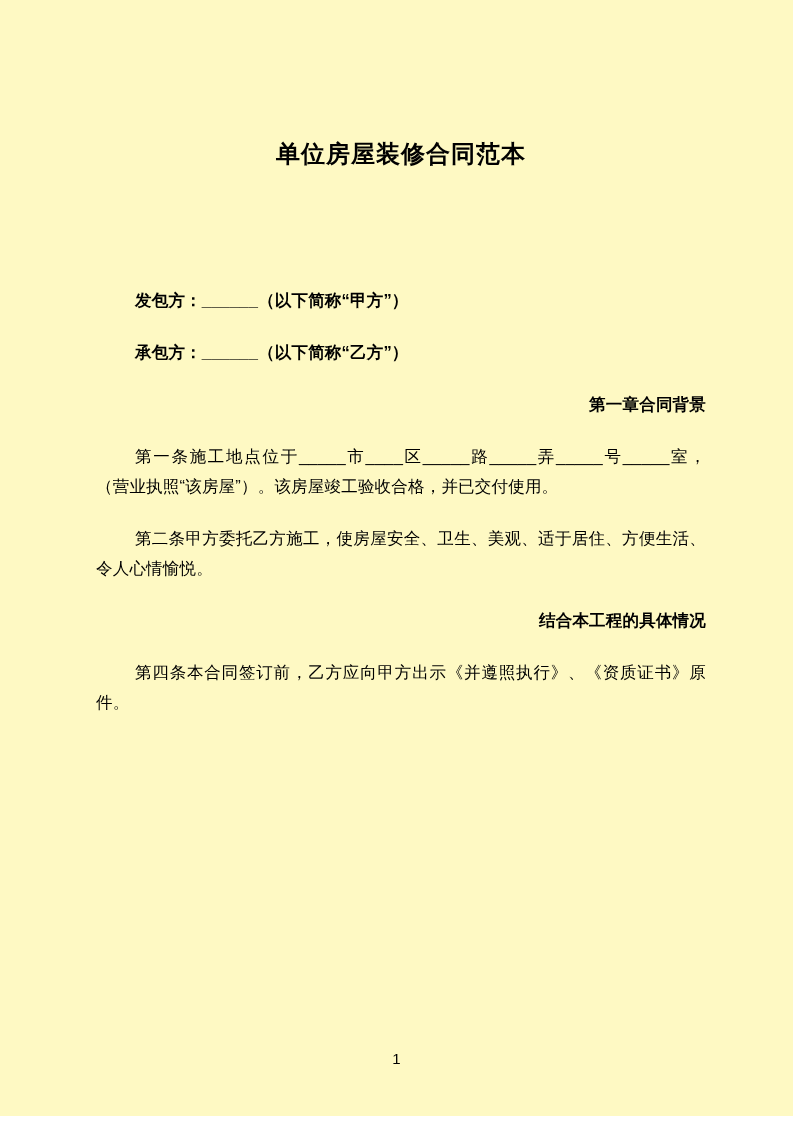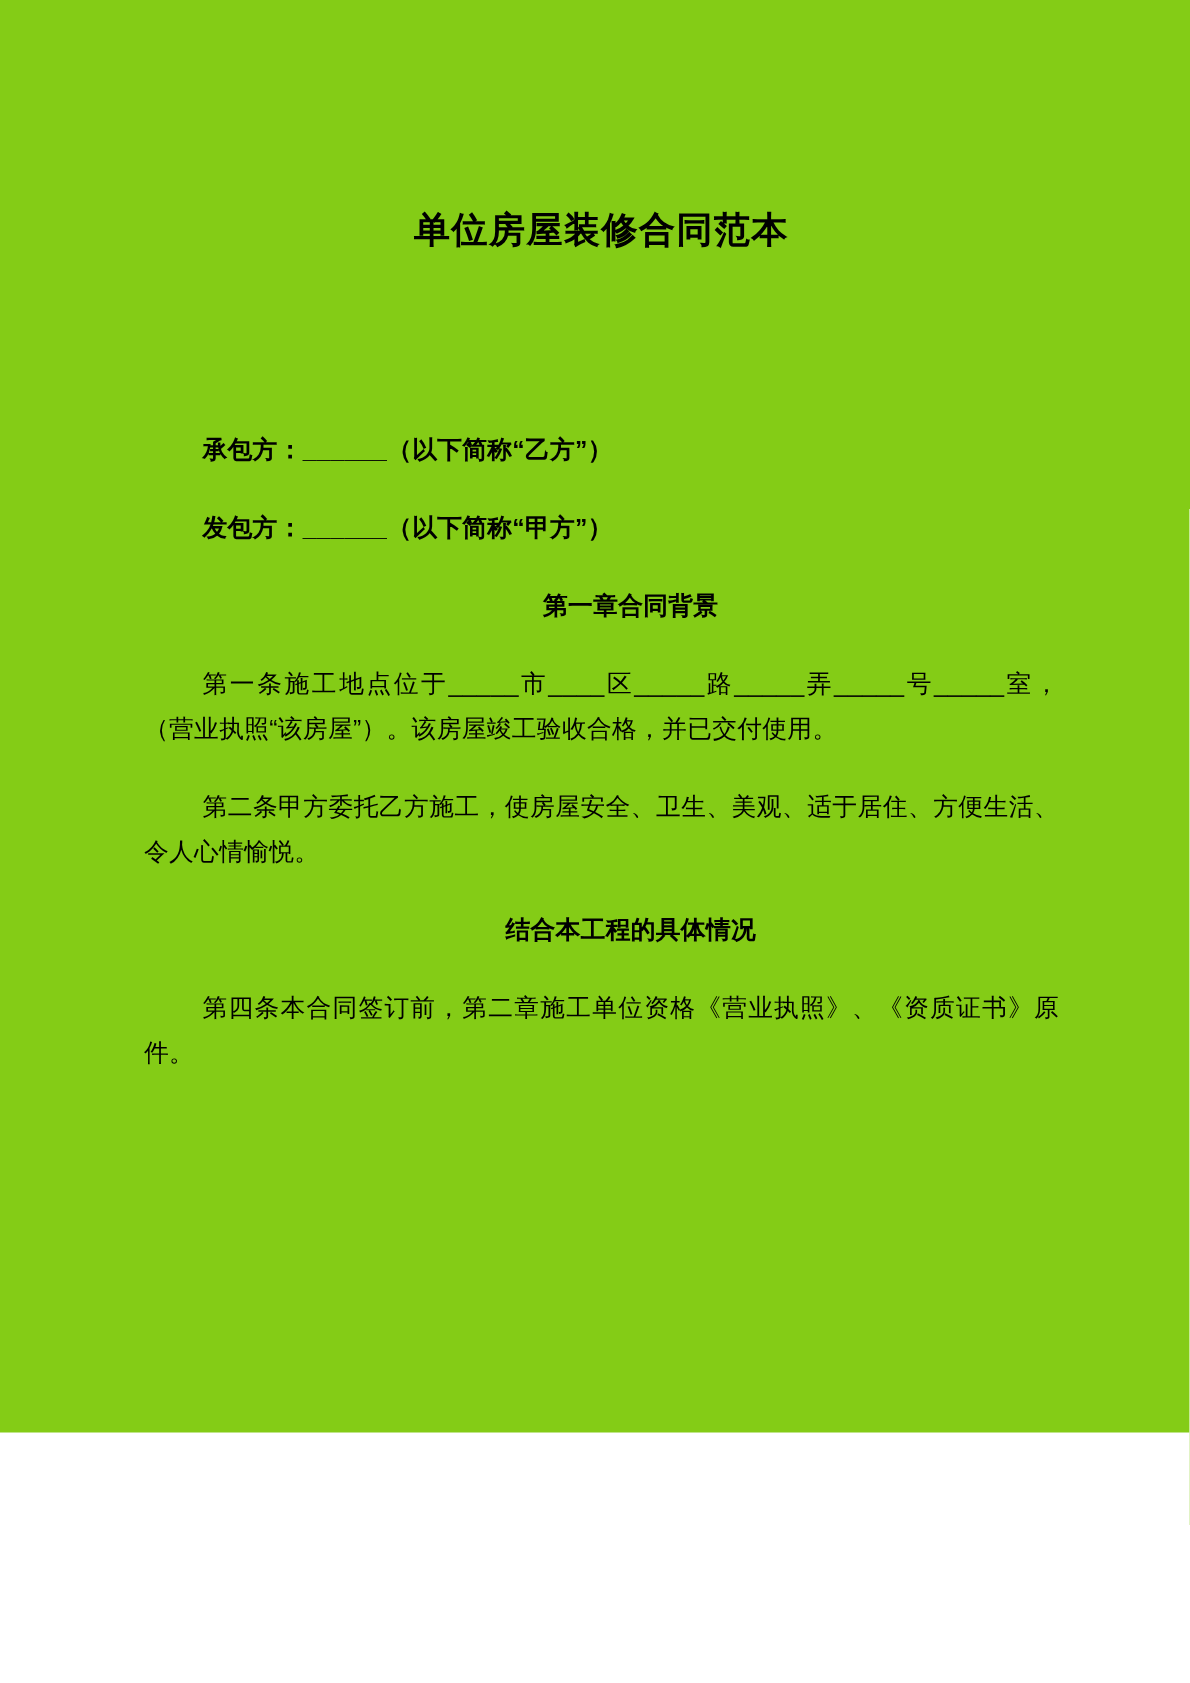--- a/index.html
+++ b/index.html
@@ -9,22 +9,22 @@
   }
   body {
     width: 793px;
     height: 1122px;
     font-family: "Liberation Sans", sans-serif;
     color: #000000;
   }
   .page {
     position: relative;
     width: 793px;
-    height: 955px;
-    background: #84cc16;
+    height: 1116px;
+    background: #fef9c3;
     box-sizing: border-box;
     padding: 134px 87px 0 96px;
     overflow: hidden;
   }
   .doc-title {
     font-size: 24px;
     font-weight: bold;
     text-align: center;
     line-height: 40px;
     letter-spacing: 1px;
@@ -37,52 +37,52 @@
     text-align: justify;
     text-indent: 39px;
     letter-spacing: 0.2px;
     word-break: break-all;
   }
   .bold {
     font-weight: bold;
   }
   .heading {
     font-weight: bold;
-    text-align: center;
+    text-align: right;
   }
   .page-number {
     position: absolute;
     top: 1044px;
     left: 0;
     width: 793px;
     text-align: center;
     font-size: 15px;
     line-height: 30px;
     color: #000000;
   }
 </style>
 </head>
 <body>
 
 <div class="page">
 
   <h1 class="doc-title">单位房屋装修合同范本</h1>
 
+  <p class="para bold">发包方：______（以下简称“甲方”）</p>
+
   <p class="para bold">承包方：______（以下简称“乙方”）</p>
-
-  <p class="para bold">发包方：______（以下简称“甲方”）</p>
 
 
   <p class="para heading">第一章合同背景</p>
 
   <p class="para">第一条施工地点位于_____市____区_____路_____弄_____号_____室，（营业执照“该房屋”）。该房屋竣工验收合格，并已交付使用。</p>
 
   <p class="para">第二条甲方委托乙方施工，使房屋安全、卫生、美观、适于居住、方便生活、令人心情愉悦。</p>
 
   <p class="para heading">结合本工程的具体情况</p>
 
 
-  <p class="para">第四条本合同签订前，第二章施工单位资格《营业执照》、《资质证书》原件。</p>
+  <p class="para">第四条本合同签订前，乙方应向甲方出示《并遵照执行》、《资质证书》原件。</p>
 
 
   <div class="page-number">1</div>
 
 </div>
 
 </body></html>

